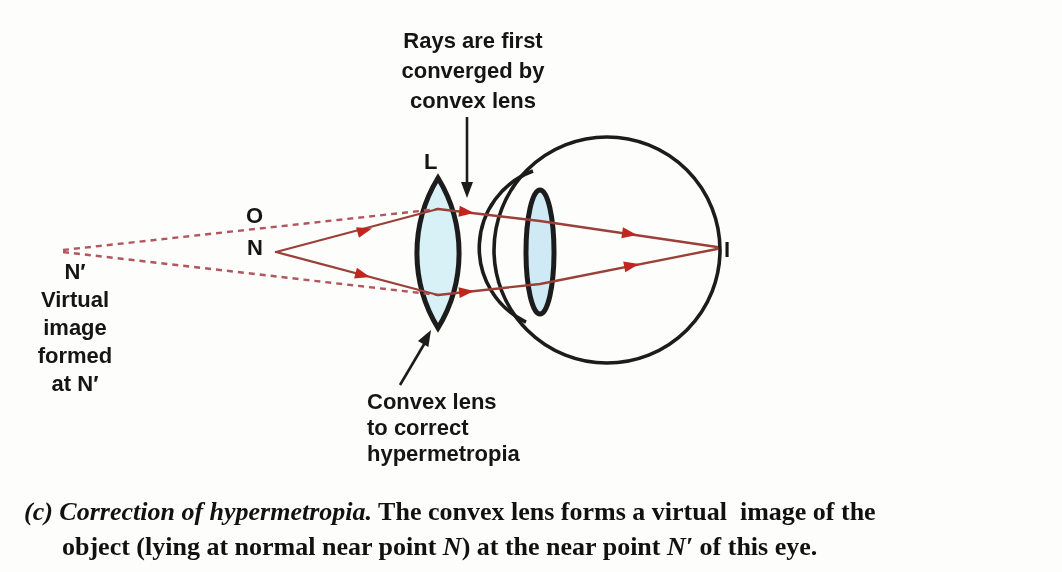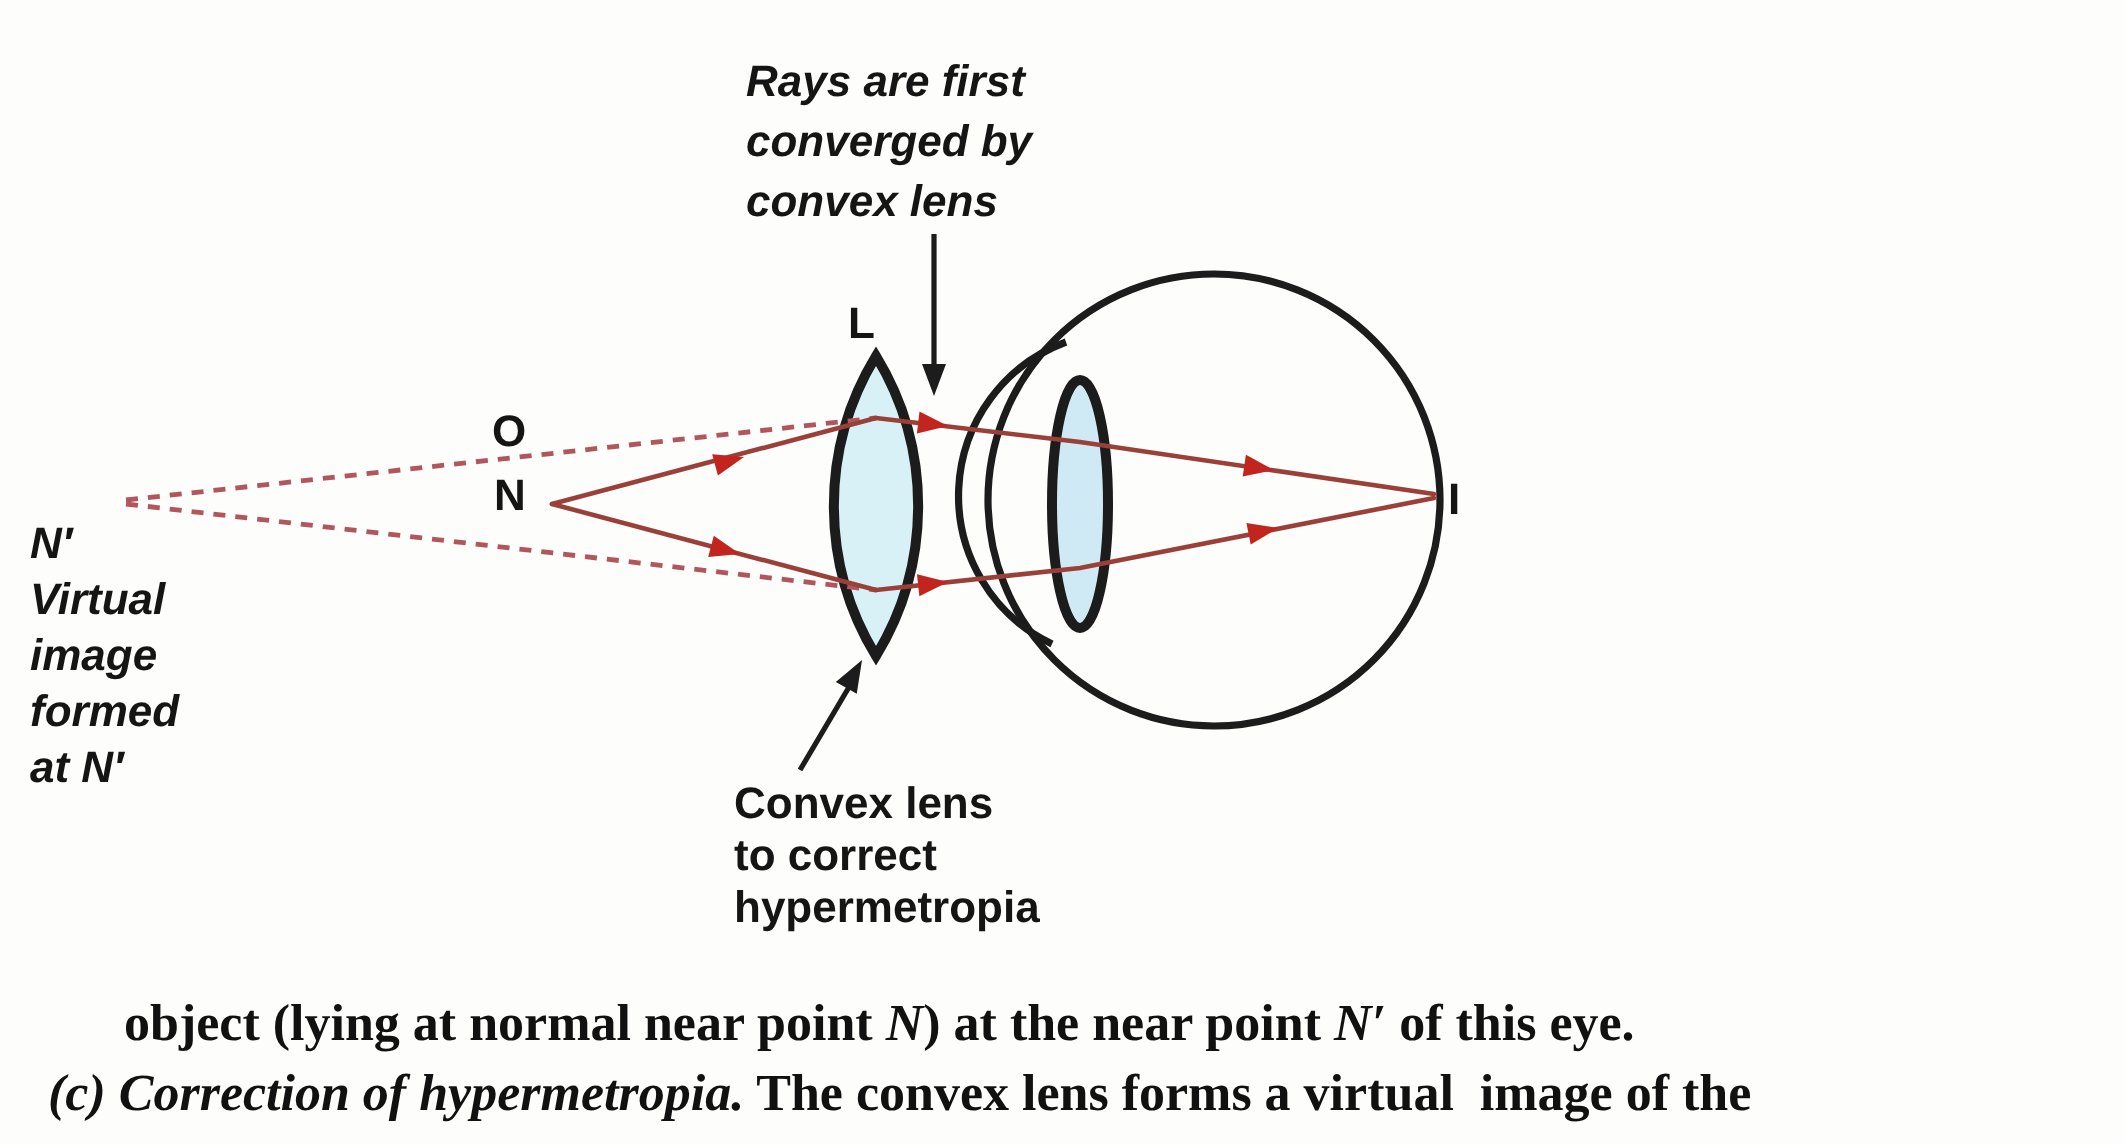--- a/index.html
+++ b/index.html
@@ -21,21 +21,21 @@
 
   .lbl {
     position: absolute;
     color: #151515;
     font-family: "Liberation Sans", sans-serif;
     font-weight: bold;
     font-size: 22px;
     line-height: 30px;
     white-space: pre-line;
   }
-  .lbl.center { text-align: left; font-style: italic; }
+  .lbl.center { text-align: center; }
   .lh26 { line-height: 26px; }
   .lh28 { line-height: 28px; }
 
   .caption {
     position: absolute;
     left: 24px;
     top: 494px;
     width: 1030px;
     color: #111;
     font-family: "Liberation Serif", serif;
@@ -110,17 +110,17 @@
 at N′</div>
 
   <div class="lbl" style="left:724px; top:235px;">I</div>
 
 
   <div class="lbl lh26" style="left:367px; top:389px; width:220px;">Convex lens
 to correct
 hypermetropia</div>
 
   <div class="caption">
+    <div class="cap-line"><span class="it">(c) </span><span class="it">Correction of hypermetropia.</span><span> The convex lens forms a virtual  image of the</span></div>
     <div class="cap-line indent"><span>object (lying at normal near point </span><span class="it">N</span><span>) at the near point </span><span class="it">N′</span><span> of this eye.</span></div>
-    <div class="cap-line"><span class="it">(c) </span><span class="it">Correction of hypermetropia.</span><span> The convex lens forms a virtual  image of the</span></div>
   </div>
 
 </div>
 
 </body></html>

